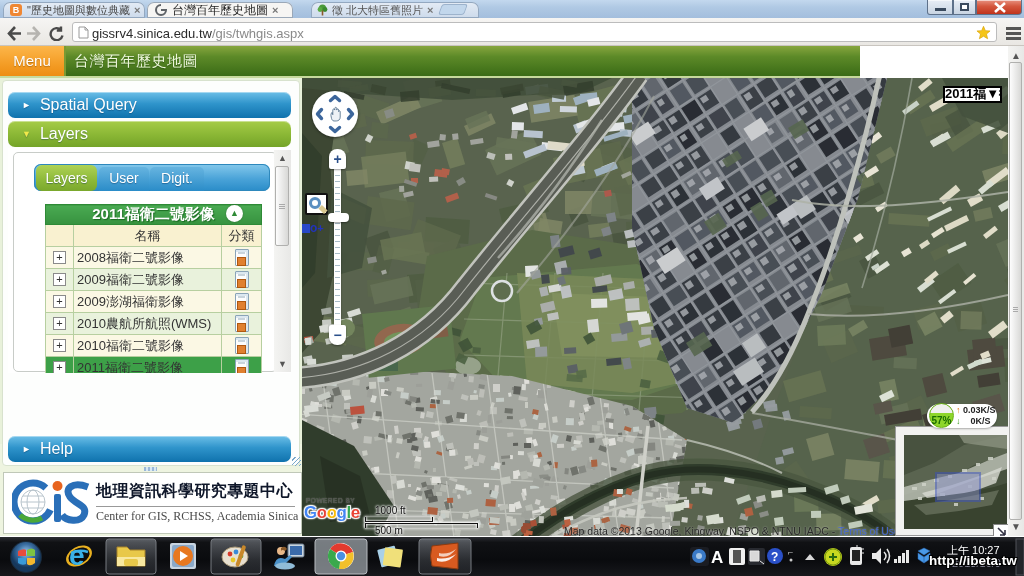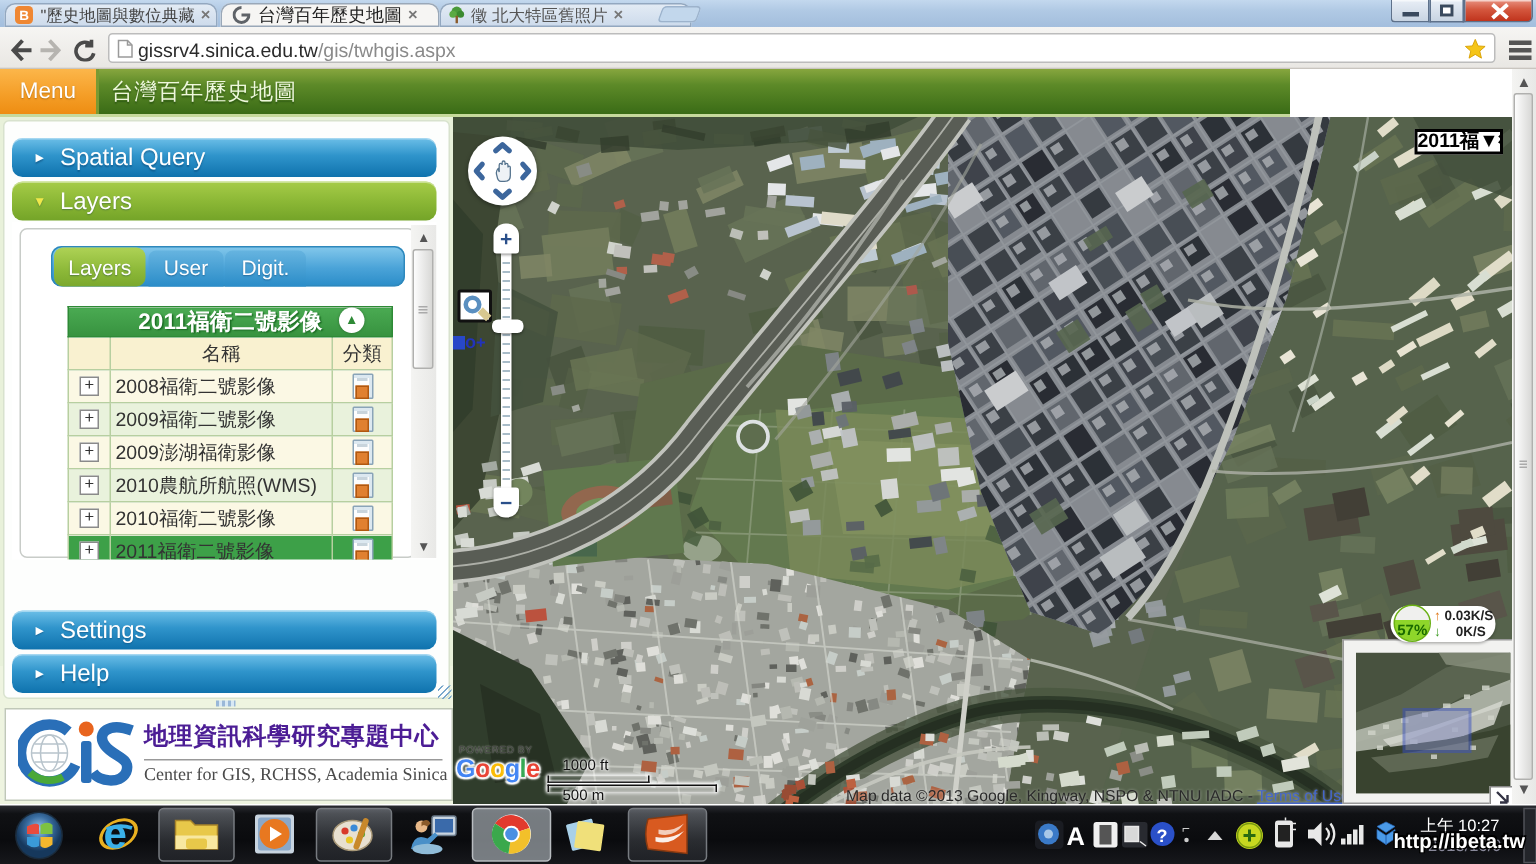--- a/index.html
+++ b/index.html
@@ -74,21 +74,21 @@
         <span style="font-size:11px">"歷史地圖與數位典藏</span>
         <span class="tclose">×</span>
     </div>
     <div class="tab active" style="left:147px;width:146px">
       <svg style="margin:0 5px 0 8px;flex:none" width="12" height="12" viewBox="0 0 12 12">
           <path d="M6 1 a5 5 0 1 0 5 5 h-5" fill="none" stroke="#5f6368" stroke-width="2"></path>
         </svg>
       <span style="font-size:12px">台灣百年歷史地圖</span>
         <span class="tclose">×</span>
     </div>
-    <div class="tab inactive" style="left:293px;width:168px">
+    <div class="tab inactive" style="left:311px;width:168px">
       <svg style="margin:0 4px 0 6px;flex:none" width="11" height="12" viewBox="0 0 11 12">
           <circle cx="5.5" cy="4" r="3.6" fill="#4a9a3a"></circle>
           <circle cx="3" cy="5.5" r="2.4" fill="#5aaa42"></circle>
           <circle cx="8" cy="5.5" r="2.4" fill="#3a8a30"></circle>
           <rect x="4.7" y="6.5" width="1.6" height="5" fill="#8a5a2a"></rect>
         </svg>
         <span style="font-size:11px;color:#555">徵 北大特區舊照片</span>
         <span class="tclose">×</span>
     </div>
     <div style="position:absolute;left:440px;top:4px;width:26px;height:11px;background:#c2d7ec;border-radius:3px;box-shadow:inset 0 0 0 1px #9db3cc;transform:skewX(-20deg)"></div>
@@ -2380,40 +2380,39 @@
           </table>
 
         <div class="sbar" style="left:266px;top:2px;width:17px;height:222px">
           <div class="sarrow" style="top:3px">▲</div>
           <div class="sthumb" style="left:1px;top:16px;width:14px;height:80px">
               <div class="ridge" style="top:37px"></div>
             </div>
           <div class="sarrow" style="bottom:3px">▼</div>
         </div>
       </div>
-      <div class="acchdr bluehdr" style="top:329px"><span class="arr">►</span>Settings</div>
       <div class="acchdr bluehdr" style="top:358px"><span class="arr">►</span>Help</div>
       <div style="position:absolute;left:144px;top:389px;width:13px;height:4px;background:repeating-linear-gradient(90deg,#9ab8d8 0 2px,#d8e8f4 2px 4px)"></div>
       <div style="position:absolute;left:292px;top:379px;width:9px;height:9px;background:repeating-linear-gradient(135deg,transparent 0 2px,#7aa8cc 2px 3px)"></div>
 
       <div id="logopanel">
         <svg style="position:absolute;left:8px;top:6px" width="82" height="46" viewBox="0 0 82 46">
           <circle cx="21" cy="23" r="19" fill="none" stroke="#2a6fb8" stroke-width="7" stroke-dasharray="95 30" stroke-dashoffset="-8"></circle>
           <circle cx="21" cy="23" r="12" fill="#fff"></circle>
           <g stroke="#b8c4cc" fill="none">
               <ellipse cx="21" cy="23" rx="12" ry="12"></ellipse>
               <ellipse cx="21" cy="23" rx="6" ry="12"></ellipse>
               <path d="M9 23h24M11 17h20M11 29h20"></path>
             </g>
           <path d="M8 36 A19 19 0 0 0 30 39" fill="none" stroke="#4aa838" stroke-width="5"></path>
           <rect x="42" y="15" width="7" height="28" rx="2" fill="#2a6fb8"></rect>
           <circle cx="45.5" cy="7" r="5" fill="#e8641e"></circle>
           <path d="M76 8 C60 2 52 10 58 18 C64 26 76 26 72 36 C68 44 54 42 50 36" fill="none" stroke="#2a6fb8" stroke-width="7"></path>
         </svg>
-        <div style="position:absolute;left:92px;top:8px;width:200px;font-family:'Liberation Serif',serif;font-weight:bold;font-size:16px;color:#4c1d95;letter-spacing:0.4px;white-space:nowrap">地理資訊科學研究專題中心</div>
+        <div style="position:absolute;left:92px;top:8px;width:200px;font-family:'Liberation Serif',serif;font-weight:bold;font-size:16px;color:#0f172a;letter-spacing:0.4px;white-space:nowrap">地理資訊科學研究專題中心</div>
         <div style="position:absolute;left:92px;top:33px;width:199px;border-top:1px solid #999"></div>
         <div style="position:absolute;left:92px;top:36px;font-family:'Liberation Serif',serif;font-size:12px;color:#4a4a4a;white-space:nowrap">Center for GIS, RCHSS, Academia Sinica</div>
       </div>
     </div>
   </div>
 
   <div class="sbar abs" style="left:1008px;top:46px;width:16px;height:490px">
     <div class="sarrow" style="top:4px;font-size:10px">▲</div>
     <div class="sthumb" style="left:1px;top:16px;width:13px;height:458px">
         <div class="ridge" style="top:244px"></div>

